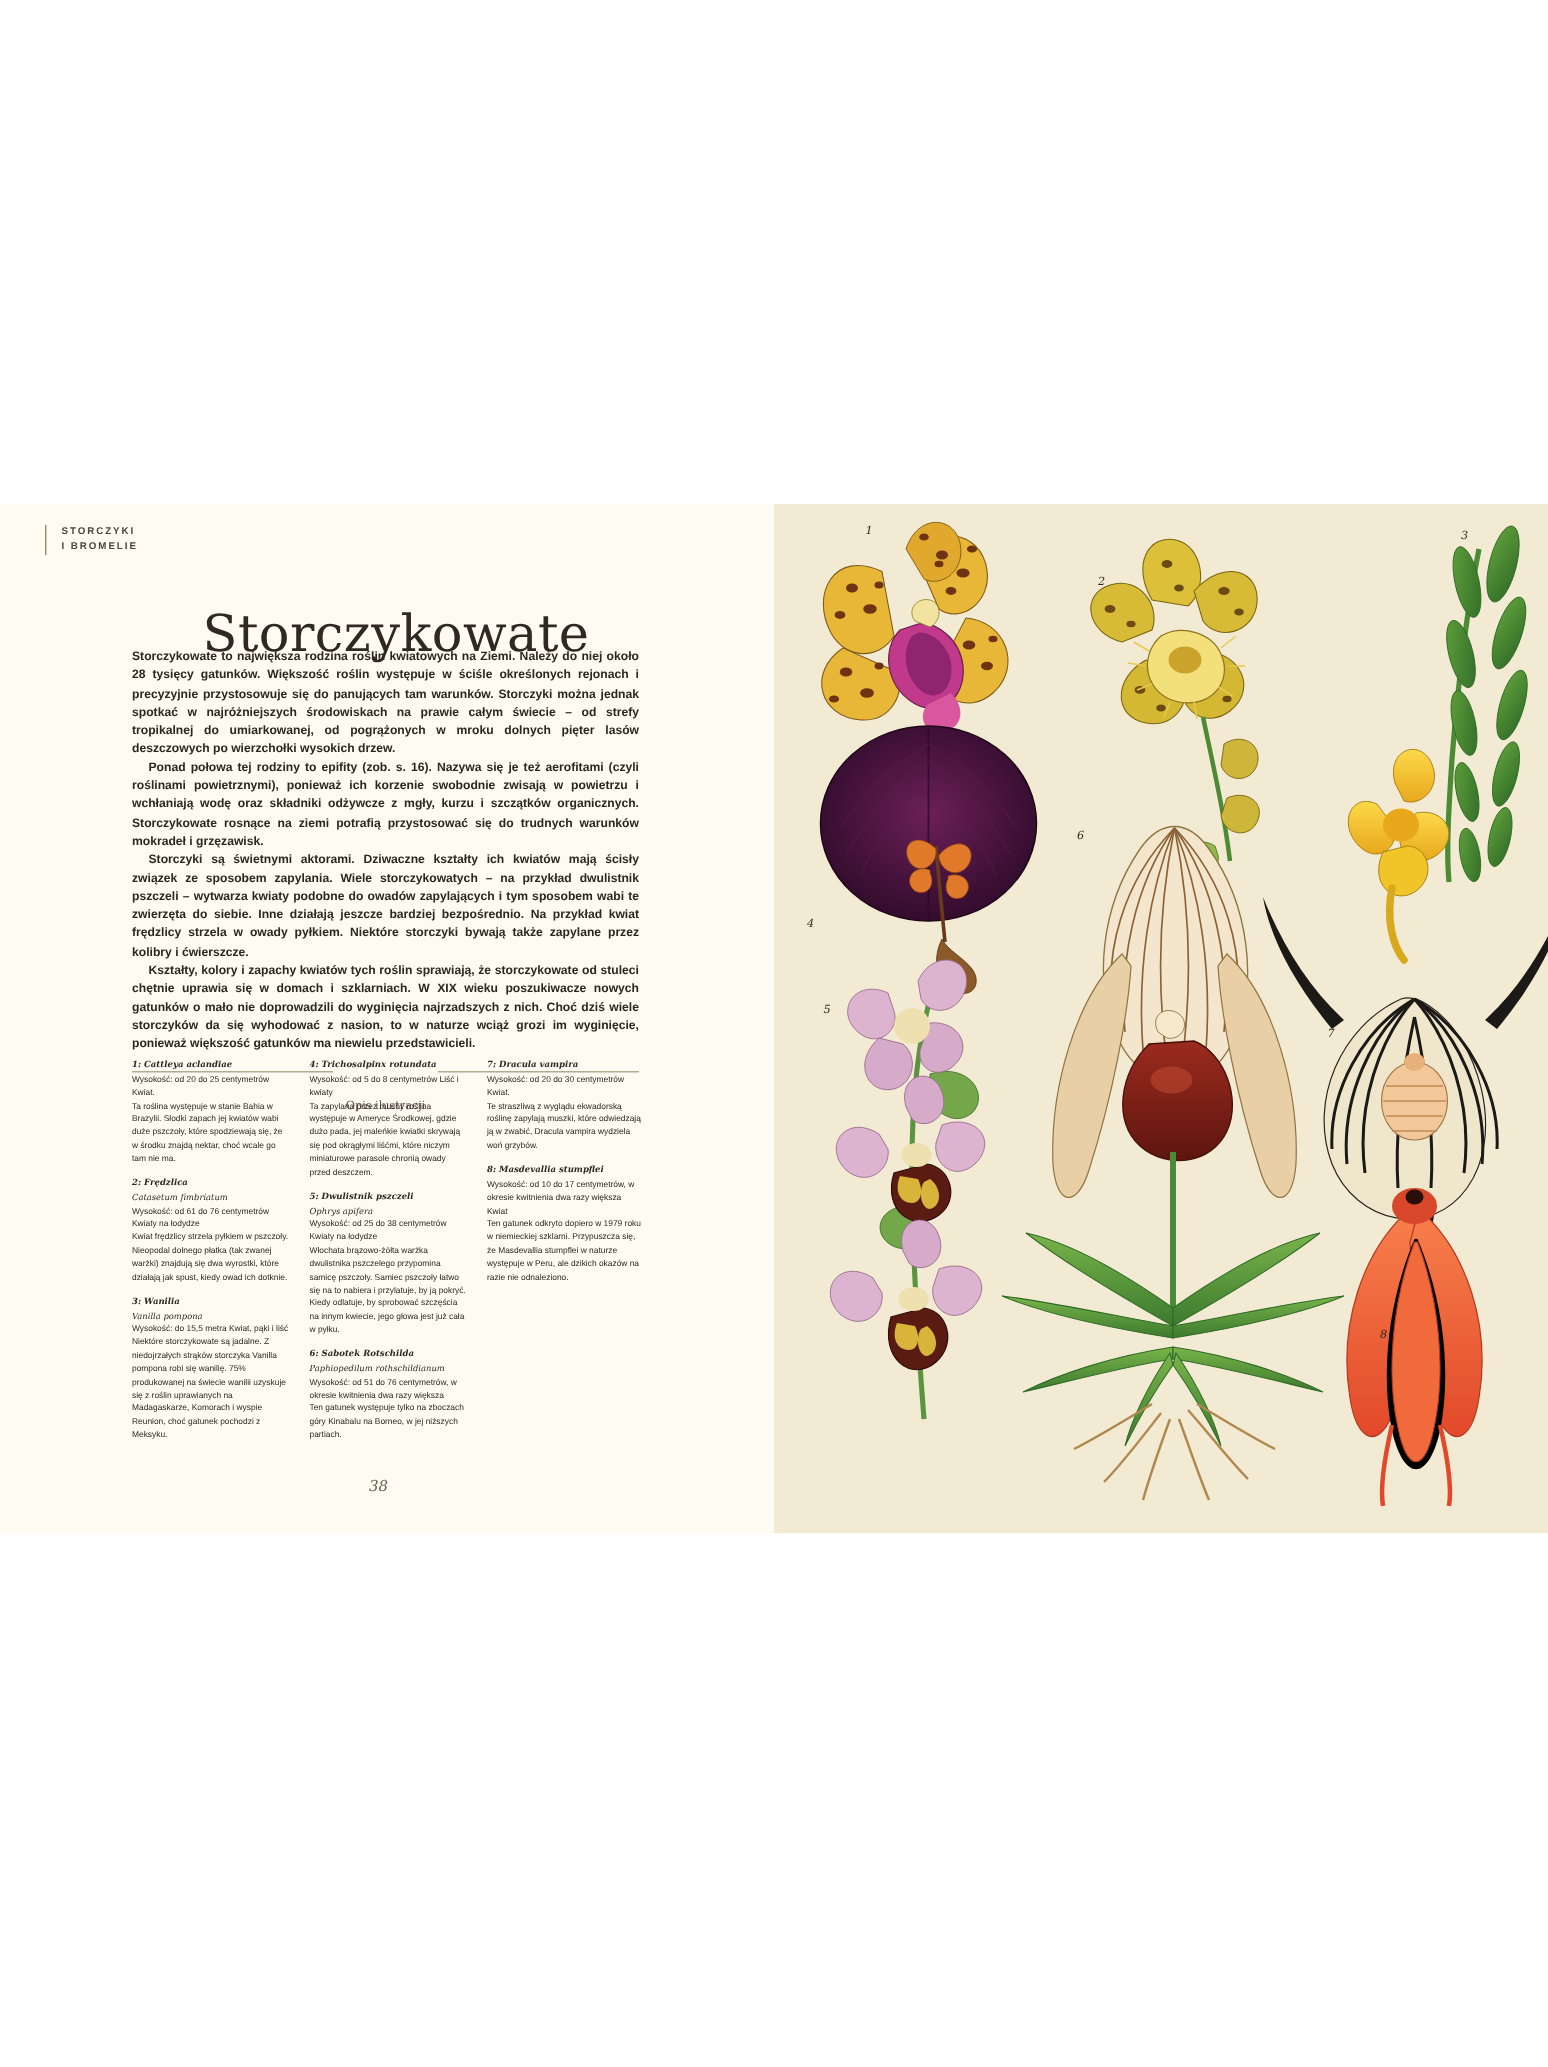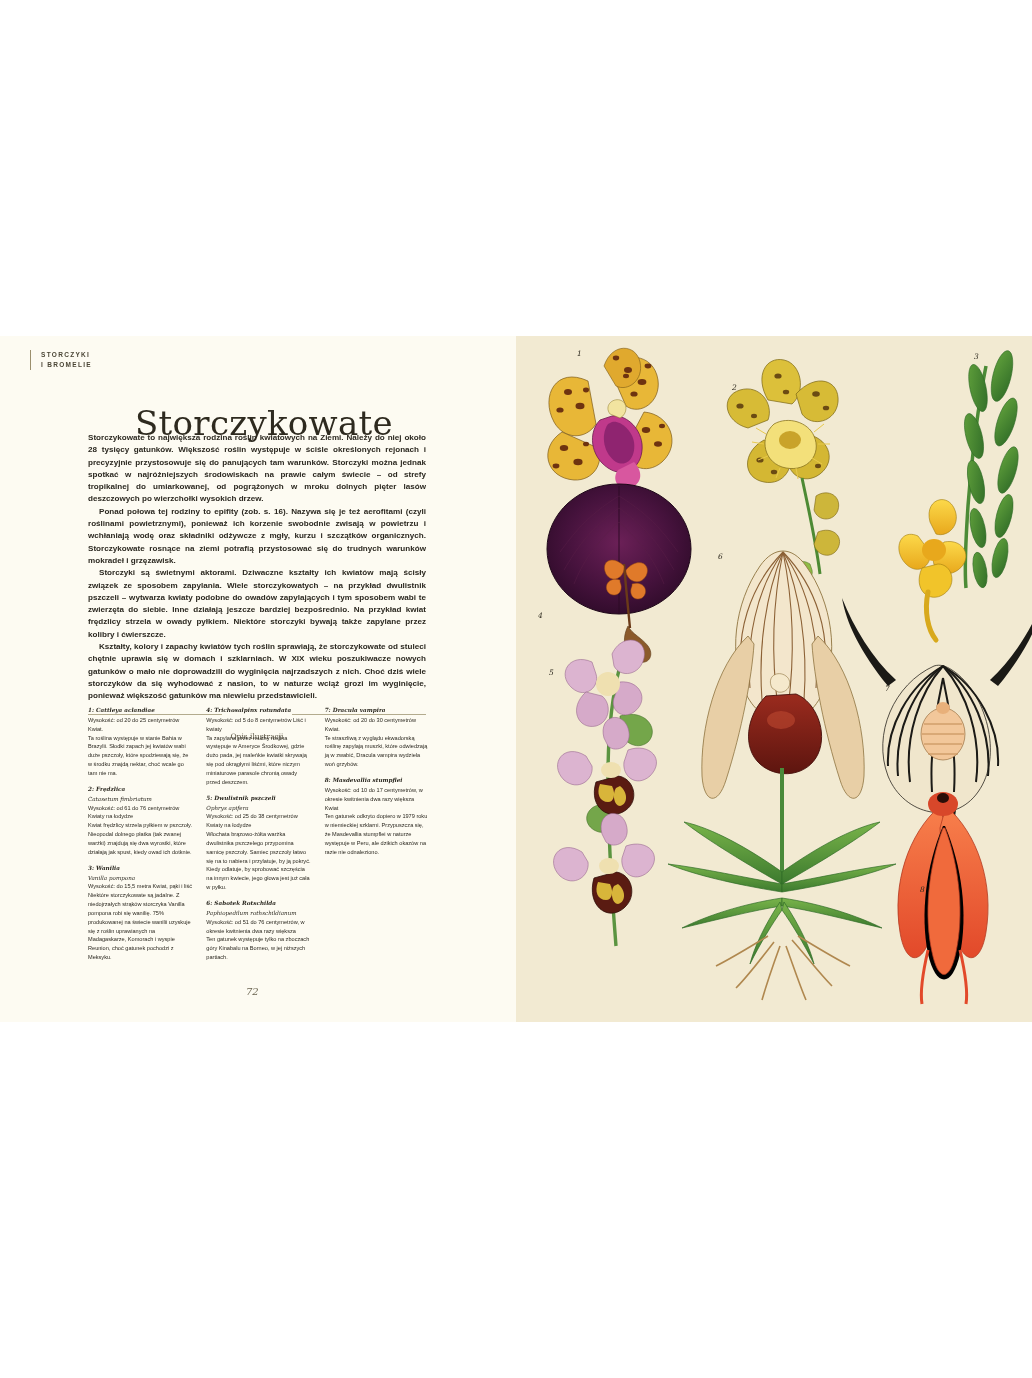--- a/index.html
+++ b/index.html
@@ -217,21 +217,21 @@
           <p class="cap-text">Te straszliwą z wyglądu ekwadorską roślinę zapylają muszki, które odwiedzają ją w zwabić, Dracula vampira wydziela woń grzybów.</p>
         </div>
         <div class="cap-block">
           <div class="cap-title">8: Masdevallia stumpflei</div>
           <p class="cap-text">Wysokość: od 10 do 17 centymetrów, w okresie kwitnienia dwa razy większa</p>
           <p class="cap-text">Kwiat</p>
           <p class="cap-text">Ten gatunek odkryto dopiero w 1979 roku w niemieckiej szklarni. Przypuszcza się, że Masdevallia stumpflei w naturze występuje w Peru, ale dzikich okazów na razie nie odnaleziono.</p>
         </div>
       </div>
 
-    <div id="folio">72</div>
+    <div id="folio">38</div>
   </div>
 
   <div id="right-page">
     <svg id="plate-svg" width="516" height="686" viewBox="0 0 516 686">
       <defs>
         <radialGradient id="gDisc" cx="50%" cy="45%" r="62%">
           <stop offset="0%" stop-color="#6b2057"></stop>
           <stop offset="60%" stop-color="#45123c"></stop>
           <stop offset="100%" stop-color="#2b0a26"></stop>
         </radialGradient>

